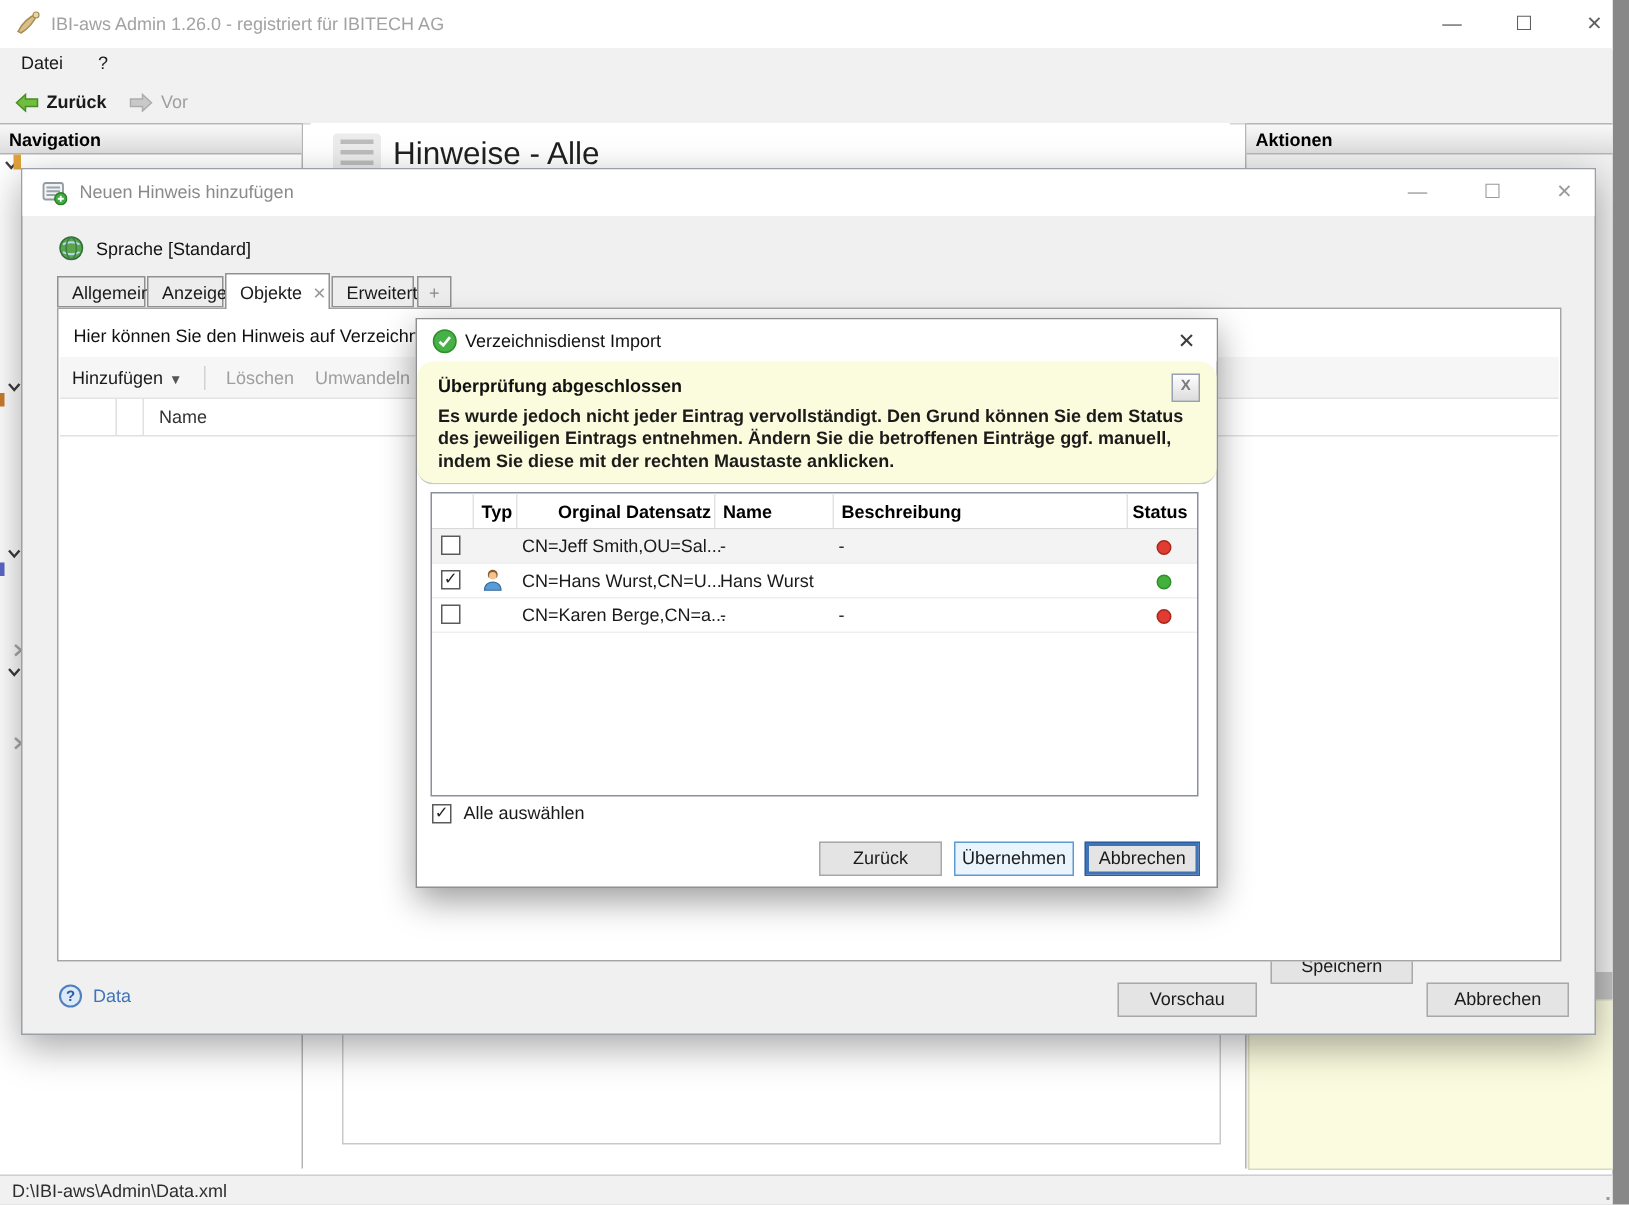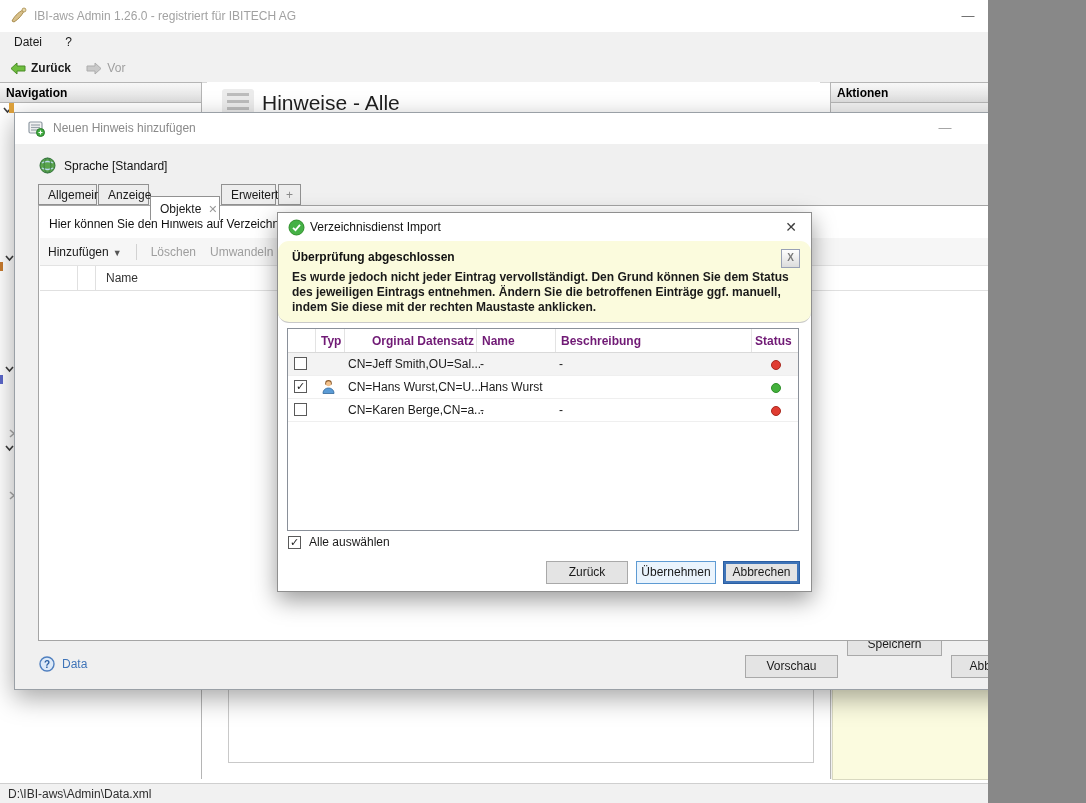--- a/index.html
+++ b/index.html
@@ -1,17 +1,17 @@
 <!DOCTYPE html>
 <html><head>
 <meta charset="utf-8">
 <style>
   html,body{margin:0;padding:0;}
   body{font-family:"Liberation Sans", sans-serif; background:#888;}
-  #screen{position:relative;width:988px;height:803px;background:#ffffff;overflow:hidden;
+  #screen{position:relative;width:1075px;height:803px;background:#ffffff;overflow:hidden;
           font-size:12px;color:#1a1a1a;}
   .abs{position:absolute;}
 
   
   #titlebar{left:0;top:0;width:1086px;height:32px;background:#ffffff;border-bottom:1px solid #ececec;}
   #app-title{left:34px;top:0;line-height:32px;color:#a2a2a2;}
   .winctl{top:0;width:46px;height:31px;text-align:center;line-height:31px;color:#5f5f5f;font-size:13px;}
   #menubar{left:0;top:32px;width:1086px;height:22px;background:#f1f1f1;}
   .menu-item{display:inline-block;padding:3px 10px;color:#1a1a1a;}
   #toolbar{left:0;top:54px;width:1086px;height:28px;background:#f1f1f1;border-bottom:1px solid #d6d6d6;}
@@ -43,21 +43,21 @@
   
   #notice-dialog{left:14px;top:112px;width:1050px;height:578px;background:#f0f0f0;
                  border:1px solid #9aa0a6;box-shadow:0 8px 24px rgba(0,0,0,.35);box-sizing:border-box;}
   #nd-titlebar{left:0;top:0;width:100%;height:31px;background:#ffffff;}
   #nd-title{left:38px;top:0;line-height:31px;color:#8a8a8a;}
   .nd-ctl{top:0;width:40px;height:30px;text-align:center;line-height:30px;color:#9b9b9b;font-size:13px;}
   #nd-lang{left:24px;top:44px;display:flex;align-items:center;gap:8px;color:#111;}
   
   .tab{position:absolute;top:71px;height:21px;background:#ededed;border:1px solid #919191;box-sizing:border-box;
        padding:3px 9px 0 9px;color:#1a1a1a;}
-  .tab.active{top:83px;height:24px;background:#ffffff;border-bottom:none;z-index:3;padding-top:5px;text-align:right;}
+  .tab.active{top:69px;height:24px;background:#ffffff;border-bottom:none;z-index:3;padding-top:5px;text-align:right;}
   .tab .close-x{color:#9a9a9a;margin-left:7px;font-size:11px;}
   #tab-page{left:23px;top:92px;width:1003px;height:436px;background:#ffffff;border:1px solid #a5a5a5;box-sizing:border-box;z-index:2;}
   #nd-hint{left:10px;top:11px;color:#111;white-space:nowrap;overflow:hidden;width:985px;}
   #nd-toolbar{left:1px;top:32px;width:999px;height:28px;background:#f6f6f6;border-bottom:1px solid #e3e3e3;
               display:flex;align-items:center;padding-left:8px;box-sizing:border-box;gap:14px;}
   .ndtb-sep{width:1px;height:16px;background:#d2d2d2;}
   .ndtb-btn{color:#1a1a1a;}
   .ndtb-btn.disabled{color:#9e9e9e;}
   .drop-arrow{font-size:9px;color:#555;margin-left:4px;}
   .drop-arrow.disabled{color:#b5b5b5;}
@@ -77,21 +77,21 @@
   #id-title{left:32px;top:0;line-height:28px;color:#111;}
   #id-close{right:8px;top:0;width:24px;height:28px;text-align:center;line-height:28px;color:#3c3c3c;font-size:14px;}
   #id-banner{left:0;top:28px;width:533px;height:82px;background:#fbfbdd;border-bottom:1px solid #c9c9c9;box-sizing:border-box;border-radius:11px;}
   #id-banner-title{left:14px;top:9px;font-weight:700;color:#111;}
   #id-banner-close{right:11px;top:8px;width:17px;height:17px;border:1px solid #98a0b5;
                    background:linear-gradient(#fefefe,#dcdcdc);text-align:center;line-height:15px;
                    font-size:10px;font-weight:700;color:#7a7a7a;}
   #id-banner-text{left:14px;top:29px;width:500px;color:#1a1a1a;line-height:15px;font-weight:bold;}
 
   #id-table{left:9px;top:115px;width:512px;height:203px;border:1px solid #8a9099;box-sizing:border-box;background:#fff;}
-  #id-thead{position:relative;height:23px;border-bottom:1px solid #d9d9d9;font-weight:700;color:#701a75;}
+  #id-thead{position:relative;height:23px;border-bottom:1px solid #d9d9d9;font-weight:700;color:#000000;}
   #id-thead .v, .id-row .v{position:absolute;top:0;width:1px;height:100%;background:#e3e3e3;}
   .th{position:absolute;top:5px;}
   .id-row{position:relative;height:22px;border-bottom:1px solid #efefef;}
   .id-row.alt{background:#f3f3f3;}
   .cell{position:absolute;top:4px;white-space:nowrap;}
   .checkbox{position:absolute;width:13px;height:13px;background:#ffffff;border:1px solid #5a5a5a;box-sizing:border-box;
             text-align:center;line-height:11px;font-size:11px;color:#222;}
   .checkbox.checked::after{content:"✓";}
   .dot{position:absolute;width:8px;height:8px;border-radius:50%;}
   .dot.red{background:#e03c31;border:1px solid #a8281e;}

